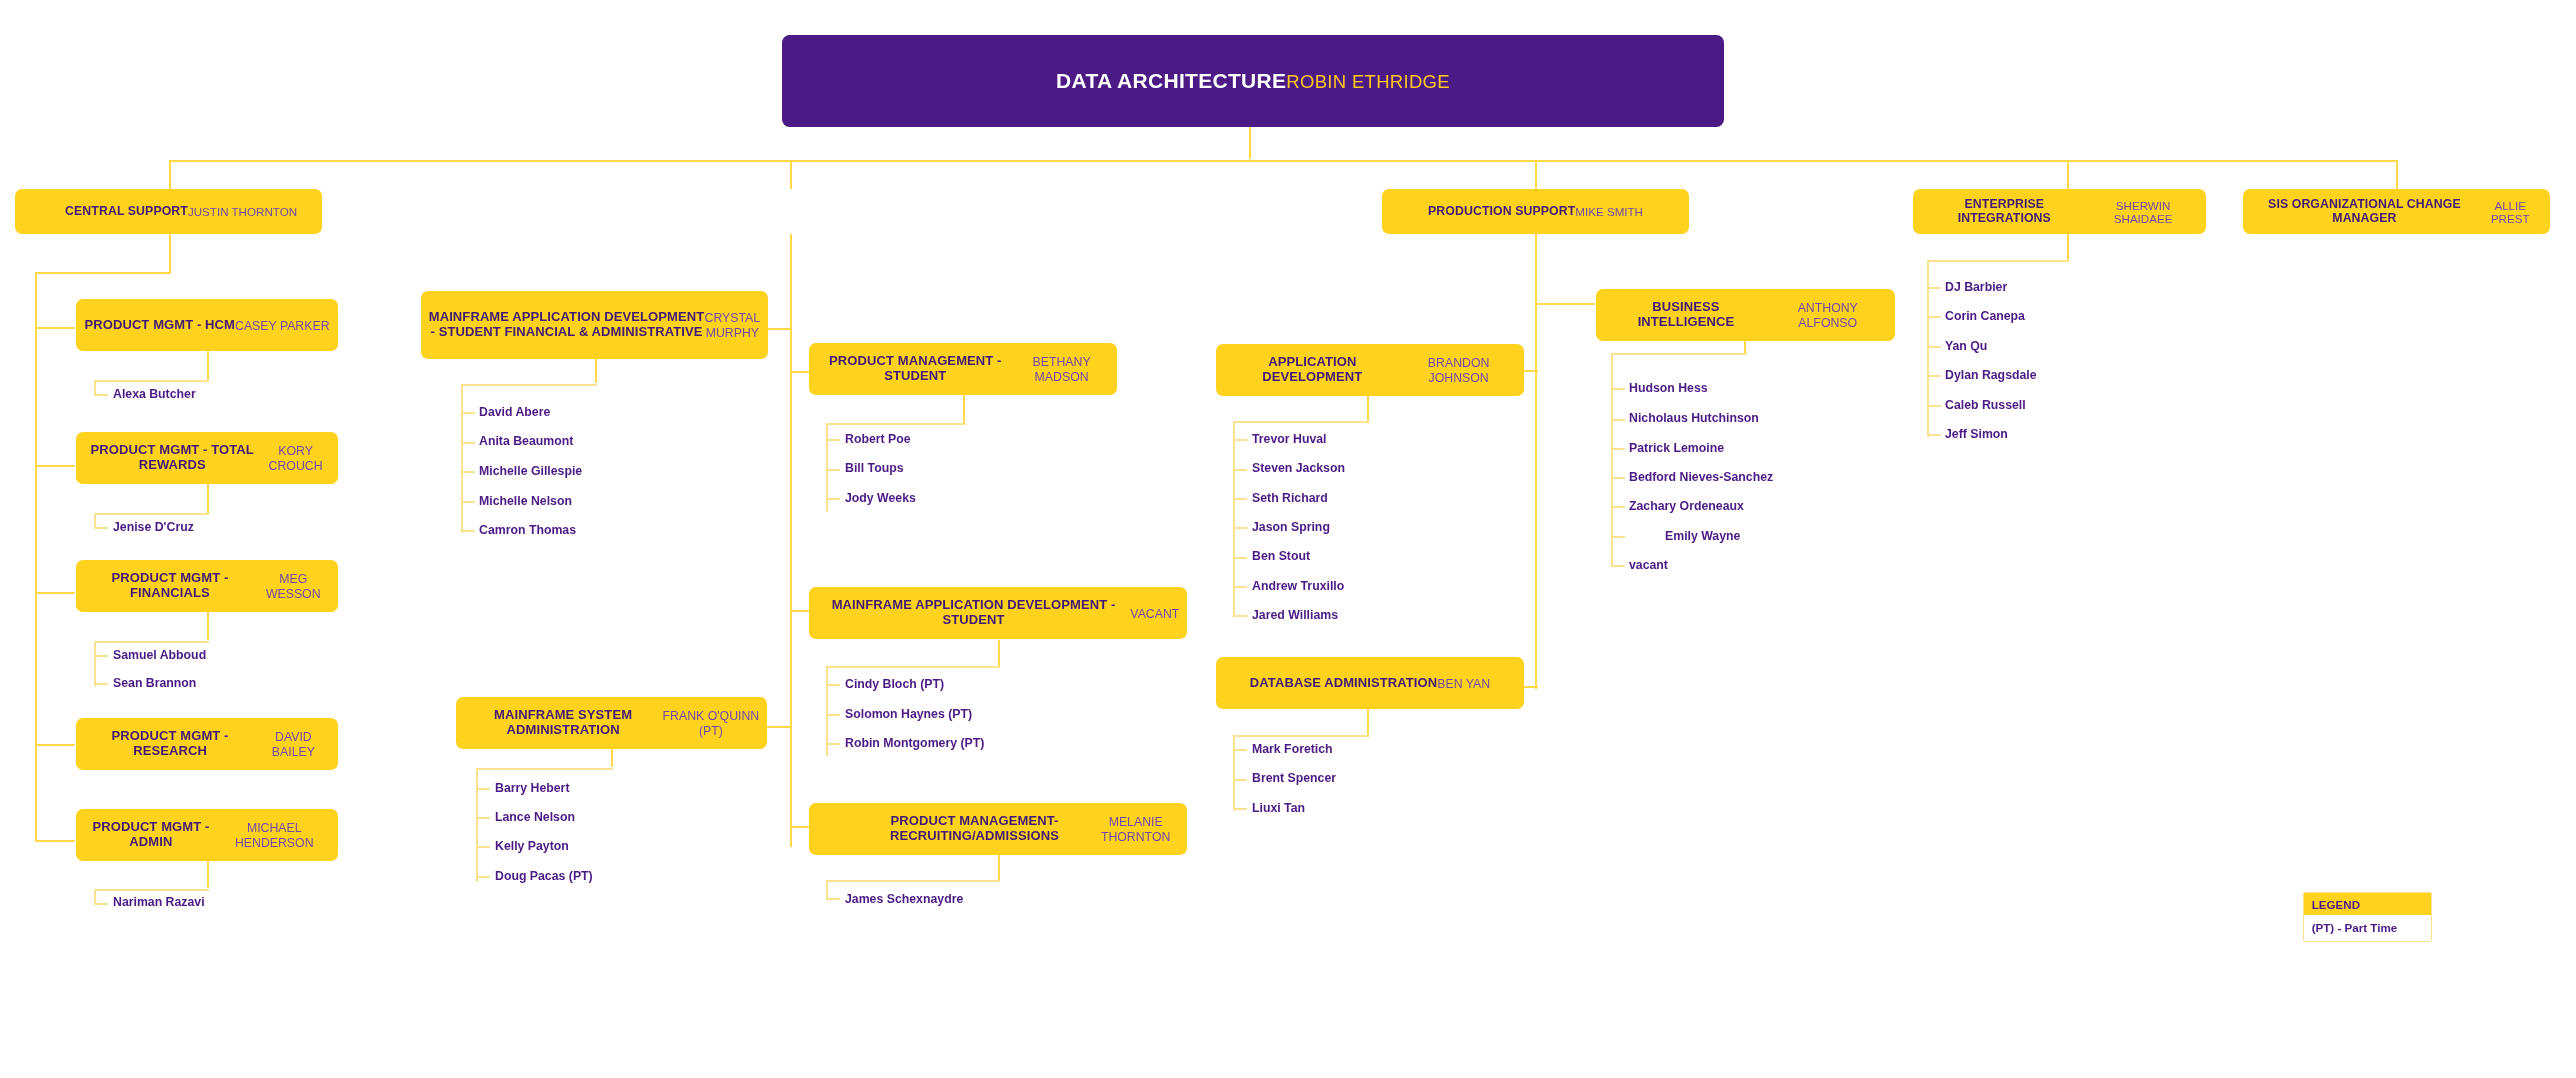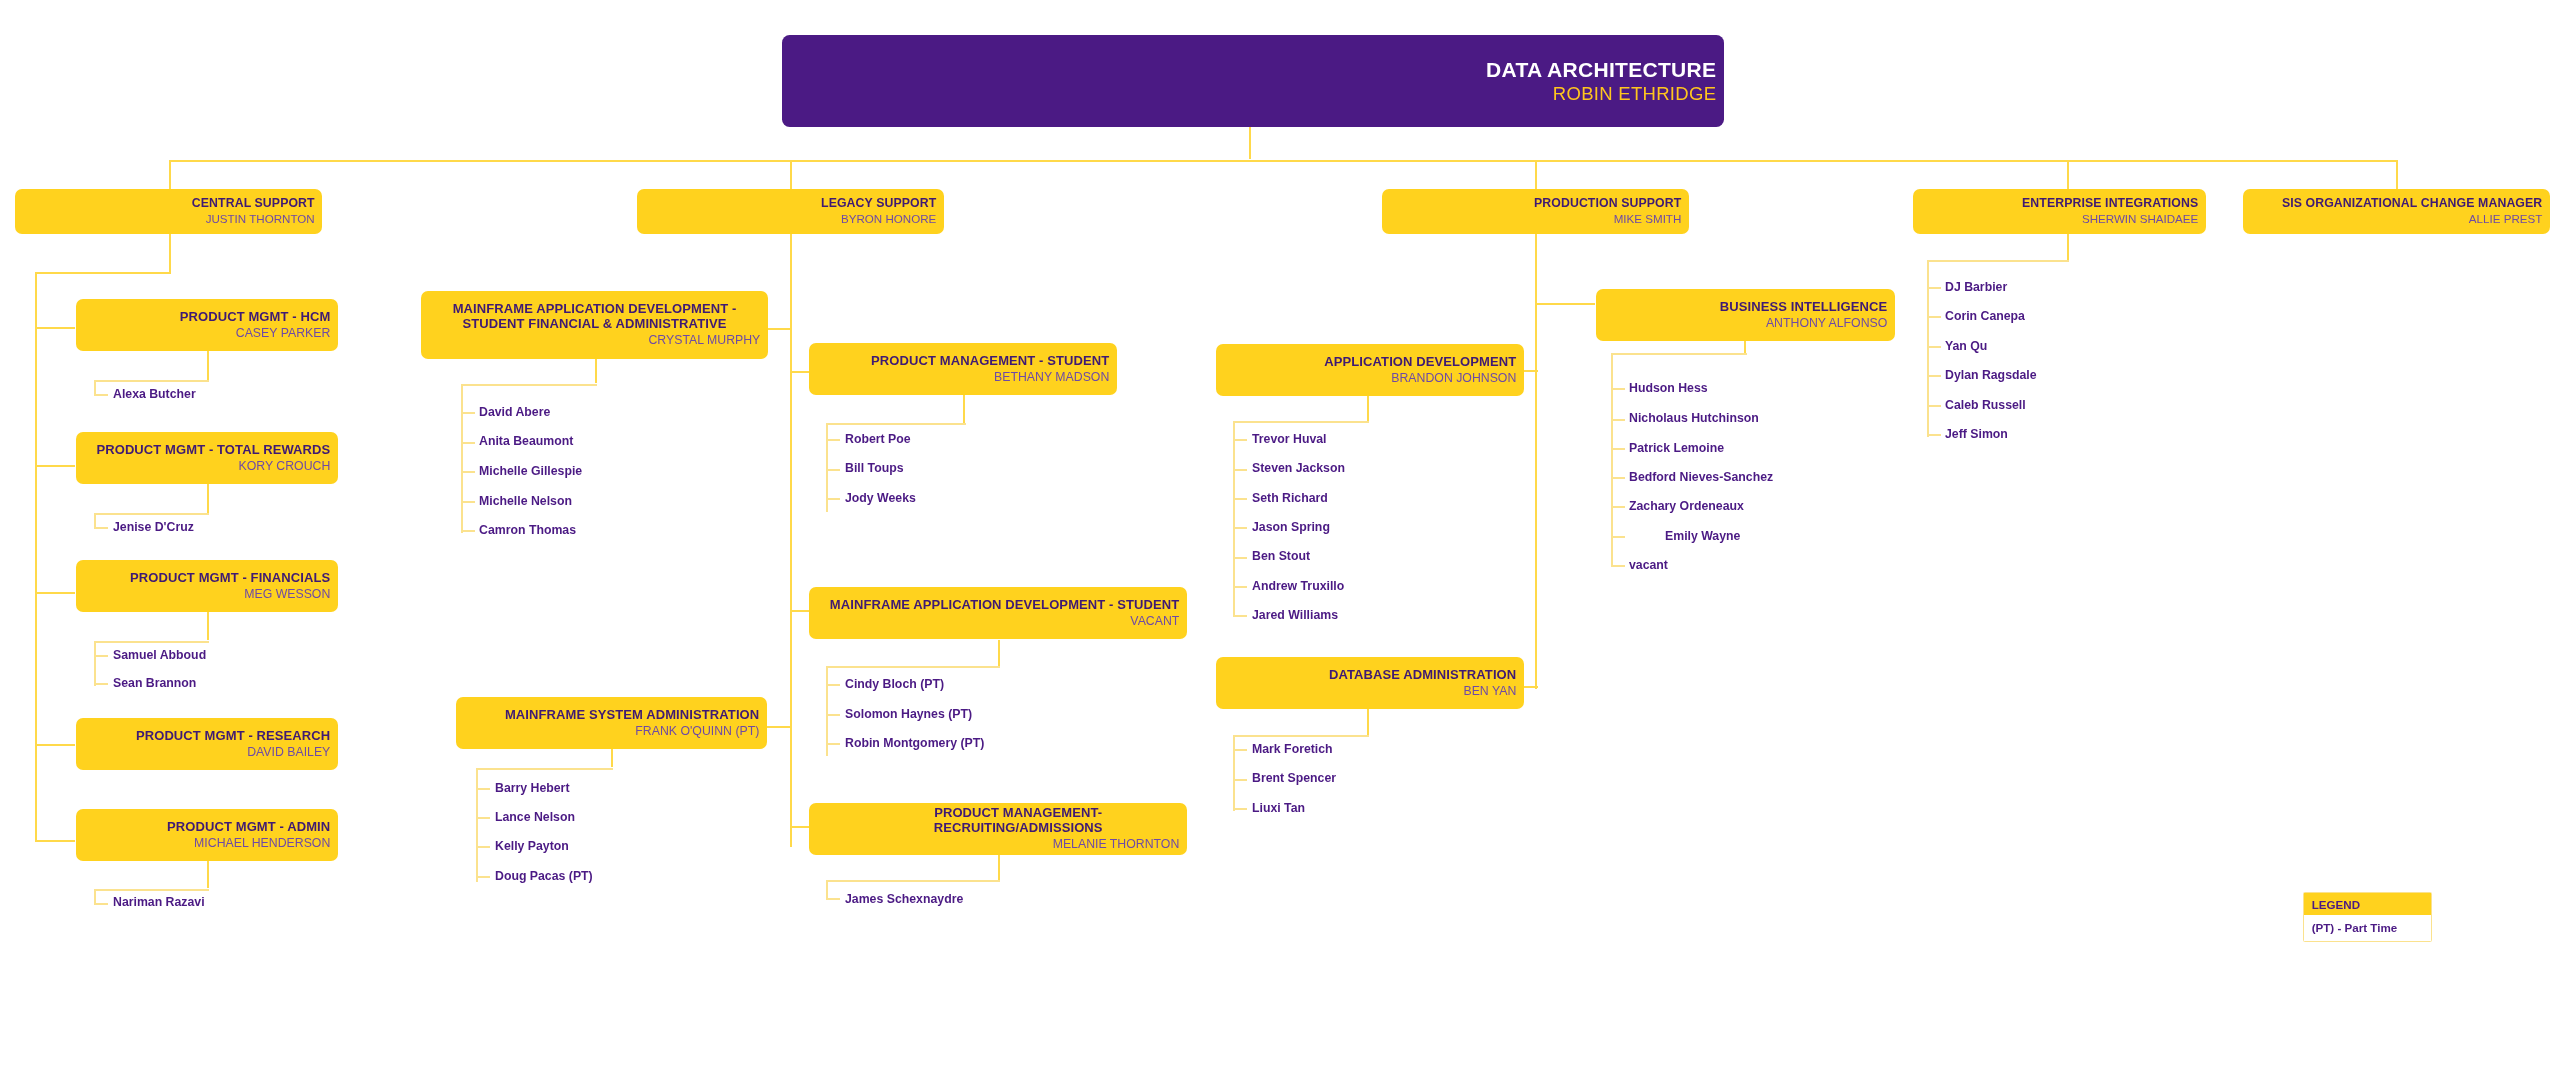--- a/index.html
+++ b/index.html
@@ -17,22 +17,22 @@
   .ln.pale{background:#FBE28E;}
   .ln.pale.v{width:2.3px;}
   .ln.pale.h{height:2.3px;}
 
   
   .box{
     position:absolute;
     background:#FFD21E;
     border-radius:7px;
     box-sizing:border-box;
-    display:flex;flex-direction:column;
-    align-items:flex-end;justify-content:center;
+    display:flex;flex-direction:row;
+    align-items:center;justify-content:center;
     text-align:center;
     padding:4.6px 7.7px;
   }
   .box .t{
     color:#3F1A73;
     font-weight:bold;
     letter-spacing:0.1px;
     line-height:1.12;
   }
   .box .s{
@@ -227,24 +227,20 @@
   <div class="box root" style="left:782px;top:35px;width:942px;height:92px;">
     <div class="t">DATA ARCHITECTURE</div>
     <div class="s">ROBIN ETHRIDGE</div>
   </div>
 
   <div class="box lvl1" style="left:15.4px;top:189px;width:307px;height:45px;padding-left:32px;">
     <div class="t">CENTRAL SUPPORT</div>
     <div class="s">JUSTIN THORNTON</div>
   </div>
 
-  <div class="box lvl1" style="left:637px;top:189px;width:307px;height:45px;">
-    <div class="t">LEGACY SUPPORT</div>
-    <div class="s">BYRON HONORE</div>
-  </div>
 
   <div class="box lvl1" style="left:1382px;top:189px;width:307px;height:45px;">
     <div class="t">PRODUCTION SUPPORT</div>
     <div class="s">MIKE SMITH</div>
   </div>
 
   <div class="box lvl1" style="left:1913px;top:189px;width:293px;height:45px;">
     <div class="t">ENTERPRISE INTEGRATIONS</div>
     <div class="s">SHERWIN SHAIDAEE</div>
   </div>

